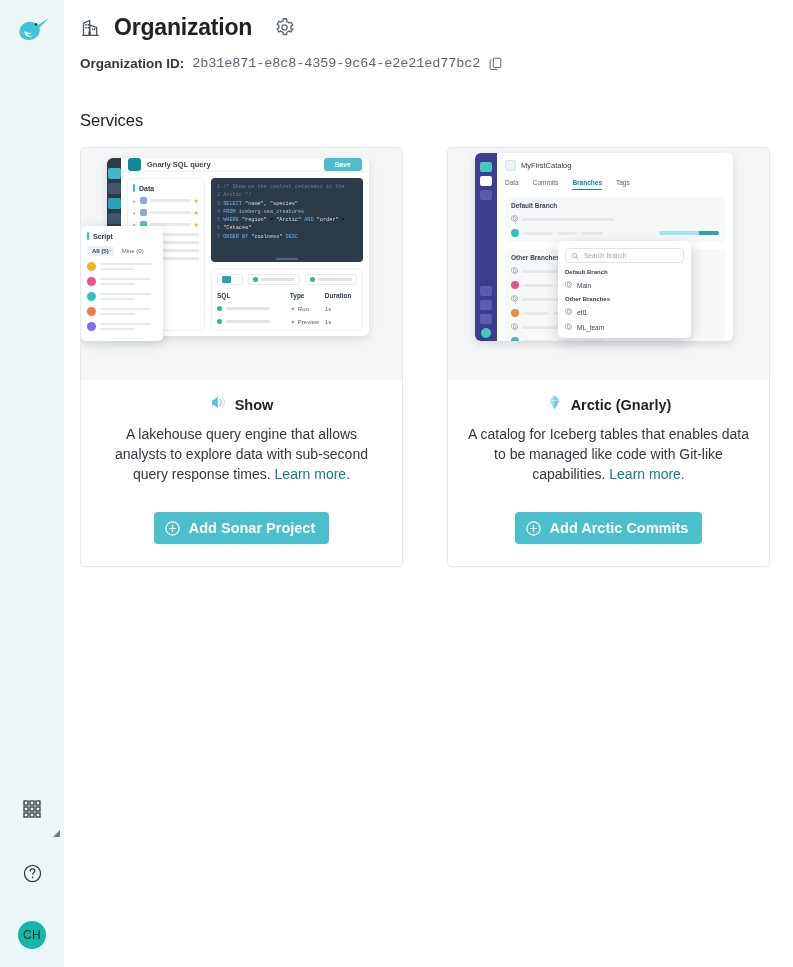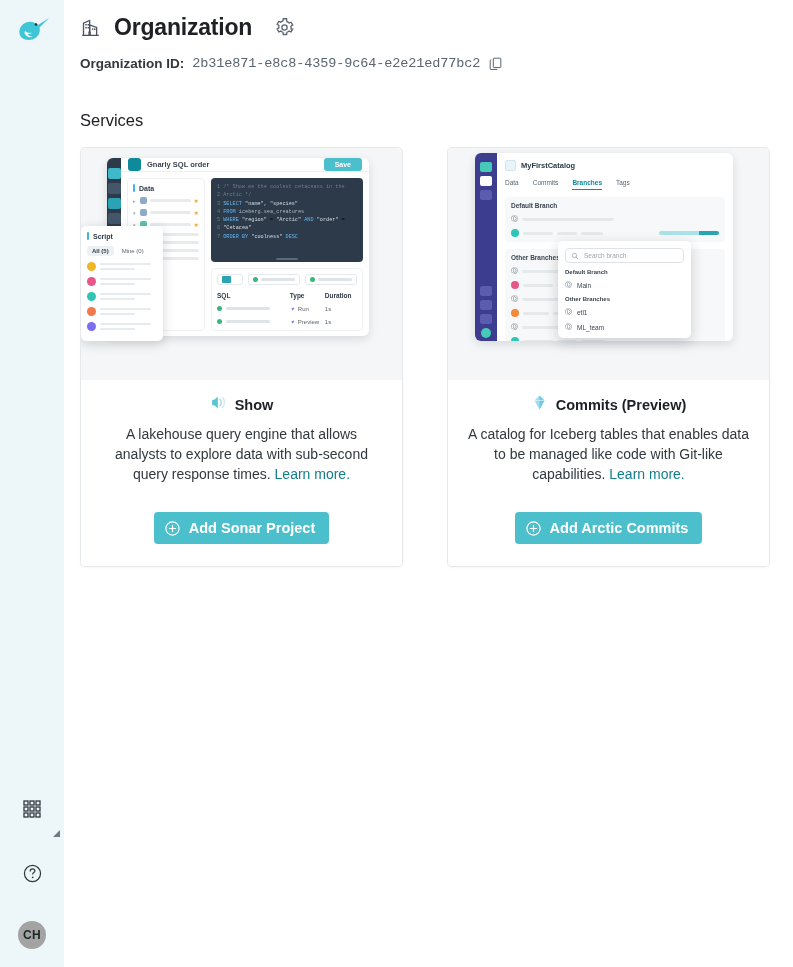--- a/index.html
+++ b/index.html
@@ -22,23 +22,23 @@
   .rail-spacer { flex: 1 1 auto; }
   .rail-btn {
     width: 32px; height: 32px;
     display: flex; align-items: center; justify-content: center;
     color: #32383e; position: relative;
   }
   .rail-apps { margin-bottom: 32px; }
   .rail-help { margin-bottom: 32px; }
   .rail-avatar {
     width: 28px; height: 28px; border-radius: 50%;
-    background: #a3a3a3;
+    background: #14b8a6;
     display: flex; align-items: center; justify-content: center;
-    color: #1d2a23; font-size: 12px; font-weight: 700; letter-spacing: .3px;
+    color: #1d2a23; font-size: 12px; font-weight: 400; letter-spacing: .3px;
     margin-bottom: 18px;
   }
   .resize-corner {
     position: absolute; right: -12px; bottom: -12px;
     width: 0; height: 0;
     border-left: 7px solid transparent;
     border-bottom: 7px solid #6f7a85;
   }
 
   
@@ -160,21 +160,21 @@
     background:#fff; border-radius:6px; box-shadow: 0 3px 10px rgba(20,30,45,.13);
     overflow:hidden; display:flex;
   }
   .arctic-rail { width: 22px; background: #3d3d8f; padding-top:5px; }
   .arctic-rail .ri { width:12px; height:10px; margin:4px auto; border-radius:2px; background:#5b5bb0; }
   .arctic-rail .ri.sel { background:#ffffff; }
   .arctic-rail .ri.c { background:#46c9b6; border-radius:50%; width:10px; height:10px; }
   .arctic-main { flex:1; padding:7px 8px; }
   .ar-title { display:flex; align-items:center; gap:5px; }
   .ar-sq { width:11px; height:11px; border-radius:2px; background:#e8f4f8; border:1px solid #cfe4ec; }
-  .ar-name { font-size:7.5px; font-weight:700; color:#2c3a49; }
+  .ar-name { font-size:7.5px; font-weight:400; color:#2c3a49; }
   .ar-tabs { display:flex; gap:14px; margin-top:8px; font-size:6.5px; color:#5b6670; }
   .ar-tabs .act { color:#0e8a9a; font-weight:700; border-bottom:1.5px solid #0e8a9a; padding-bottom:3px; }
   .ar-panel { margin-top:7px; background:#f7f8f9; border-radius:4px; padding:5px 6px; }
   .ar-ph { font-size:6.5px; font-weight:700; color:#3b4450; }
   .ar-brow { display:flex; align-items:center; gap:4px; margin-top:5px; }
   .brico { color:#6f7a85; font-size:7px; }
   .ar-ln { height:3px; border-radius:2px; background:#e6e9ec; }
   .ar-prog { margin-left:auto; display:flex; width:60px; height:4px; border-radius:2px; overflow:hidden; }
   .ar-prog i:nth-child(1){ flex:2; background:#a9e2e8; }
   .ar-prog i:nth-child(2){ flex:1; background:#2aa3b5; }
@@ -292,21 +292,21 @@
           <div class="mock sonar-win">
             <div class="sonar-rail">
               <div class="ri t"></div>
                 <div class="ri"></div>
                 <div class="ri sel"></div>
                 <div class="ri"></div>
             </div>
             <div class="sonar-main">
               <div class="sonar-top">
                 <span class="sonar-sqlico"></span>
-                <span class="sonar-title">Gnarly SQL order</span>
+                <span class="sonar-title">Gnarly SQL query</span>
                 <span class="save-btn">Save</span>
               </div>
               <div class="sonar-cols">
                 <div class="sonar-left">
                   <div class="sl-head">
                       <i class="sl-bar"></i>
                       <span>Data</span>
                     </div>
                   <div class="sl-row">
                       <span class="sl-chev">▸</span>
@@ -582,21 +582,21 @@
 
         <div class="card-body">
           <div class="card-title-row">
             <span>
               <svg width="17" height="17" viewBox="0 0 24 24" aria-hidden="true">
                 <path d="M12 2l7 7-7 13-7-13z" fill="#9ddcef"></path>
                 <path d="M12 2l7 7-7 13z" fill="#6fc8e4"></path>
                 <path d="M5 9h14" stroke="#ffffff" stroke-width="1" opacity=".8"></path>
               </svg>
             </span>
-            <span class="card-title">Commits (Preview)</span>
+            <span class="card-title">Arctic (Gnarly)</span>
           </div>
           <p class="card-desc">
             <span>A catalog for Iceberg tables that enables data to be managed like code with Git-like capabilities.</span>
             <a class="learn" href="#">Learn more.</a>
           </p>
           <div class="btn-wrap">
             <button class="btn-primary">
               <span class="plus-ico">
                 <svg width="17" height="17" viewBox="0 0 24 24" aria-hidden="true">
                   <circle cx="12" cy="12" r="9.3" fill="none" stroke="#ffffff" stroke-width="1.7"></circle>

